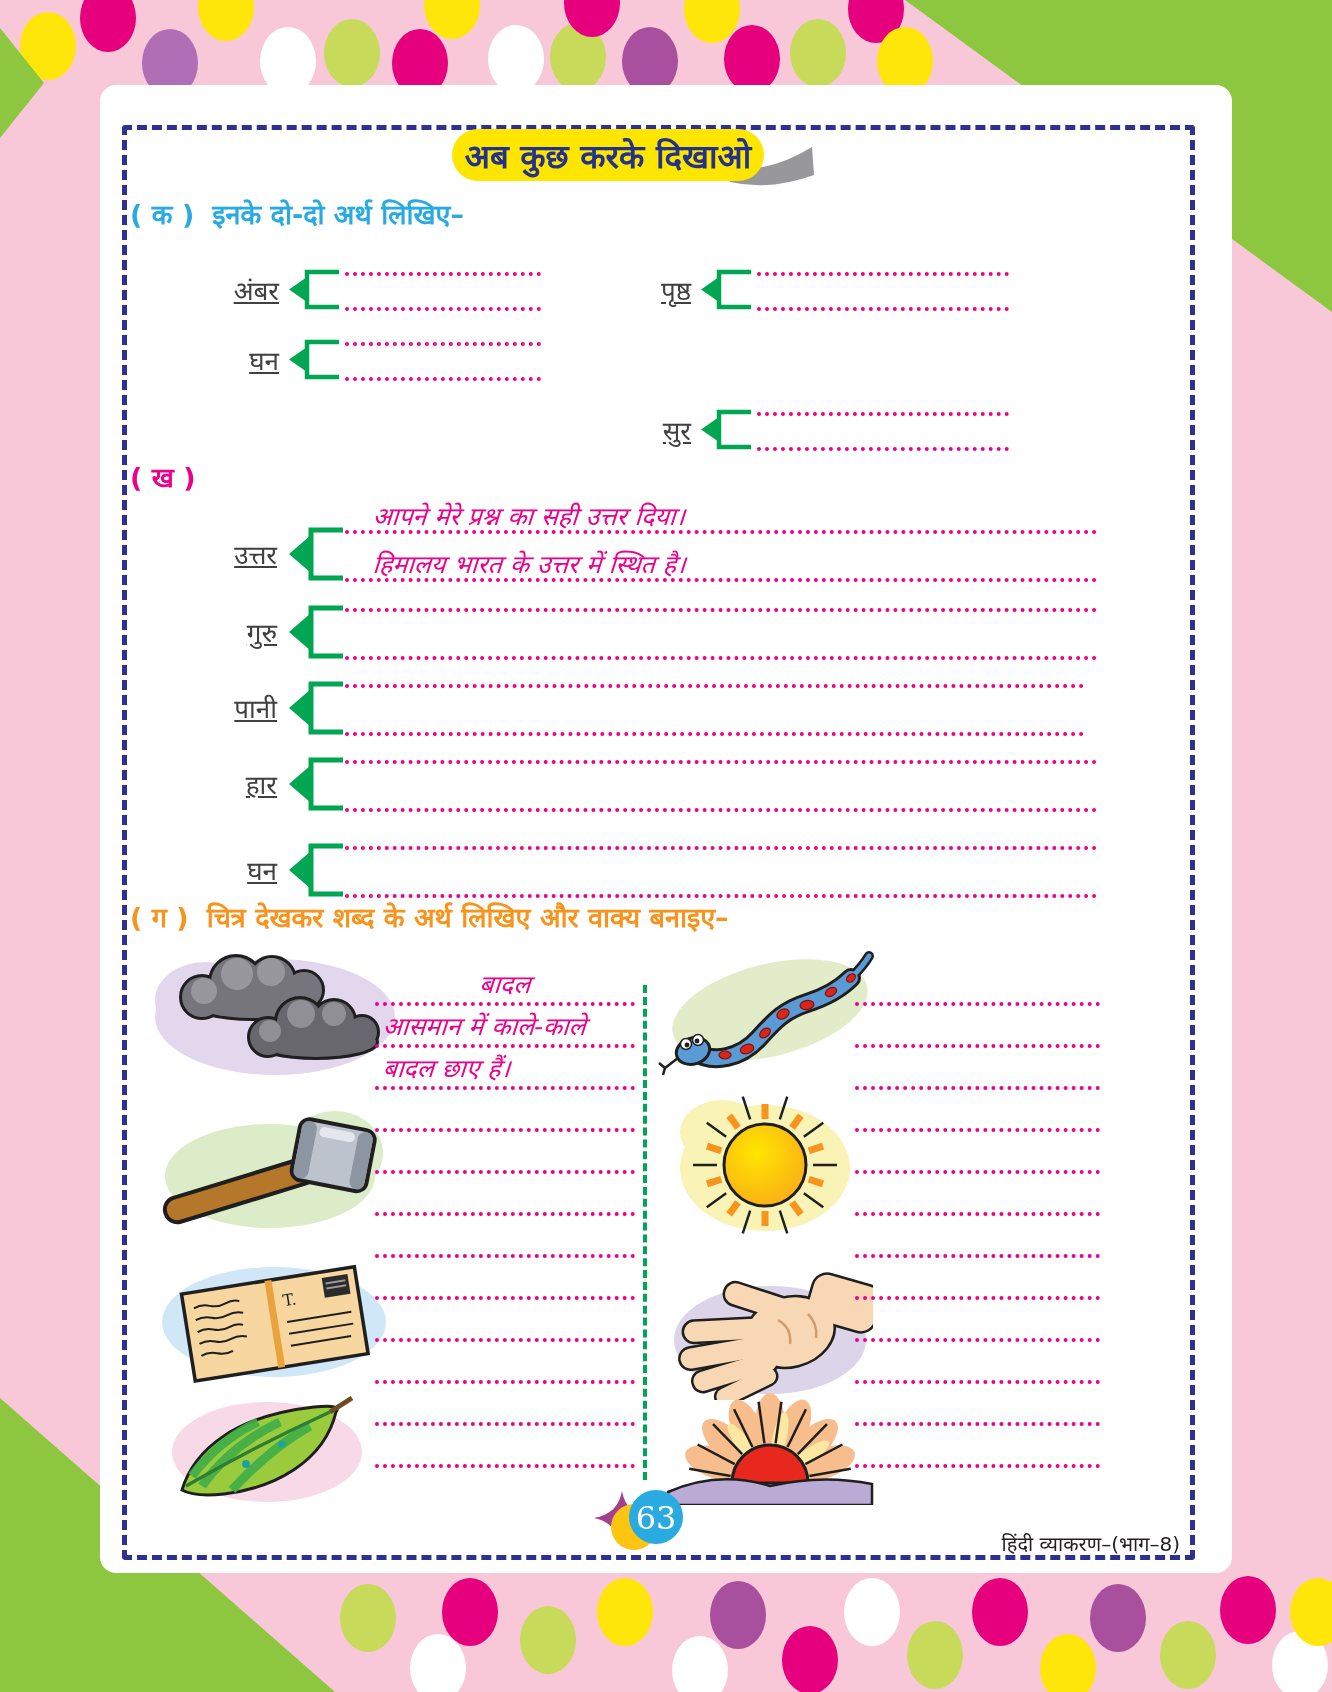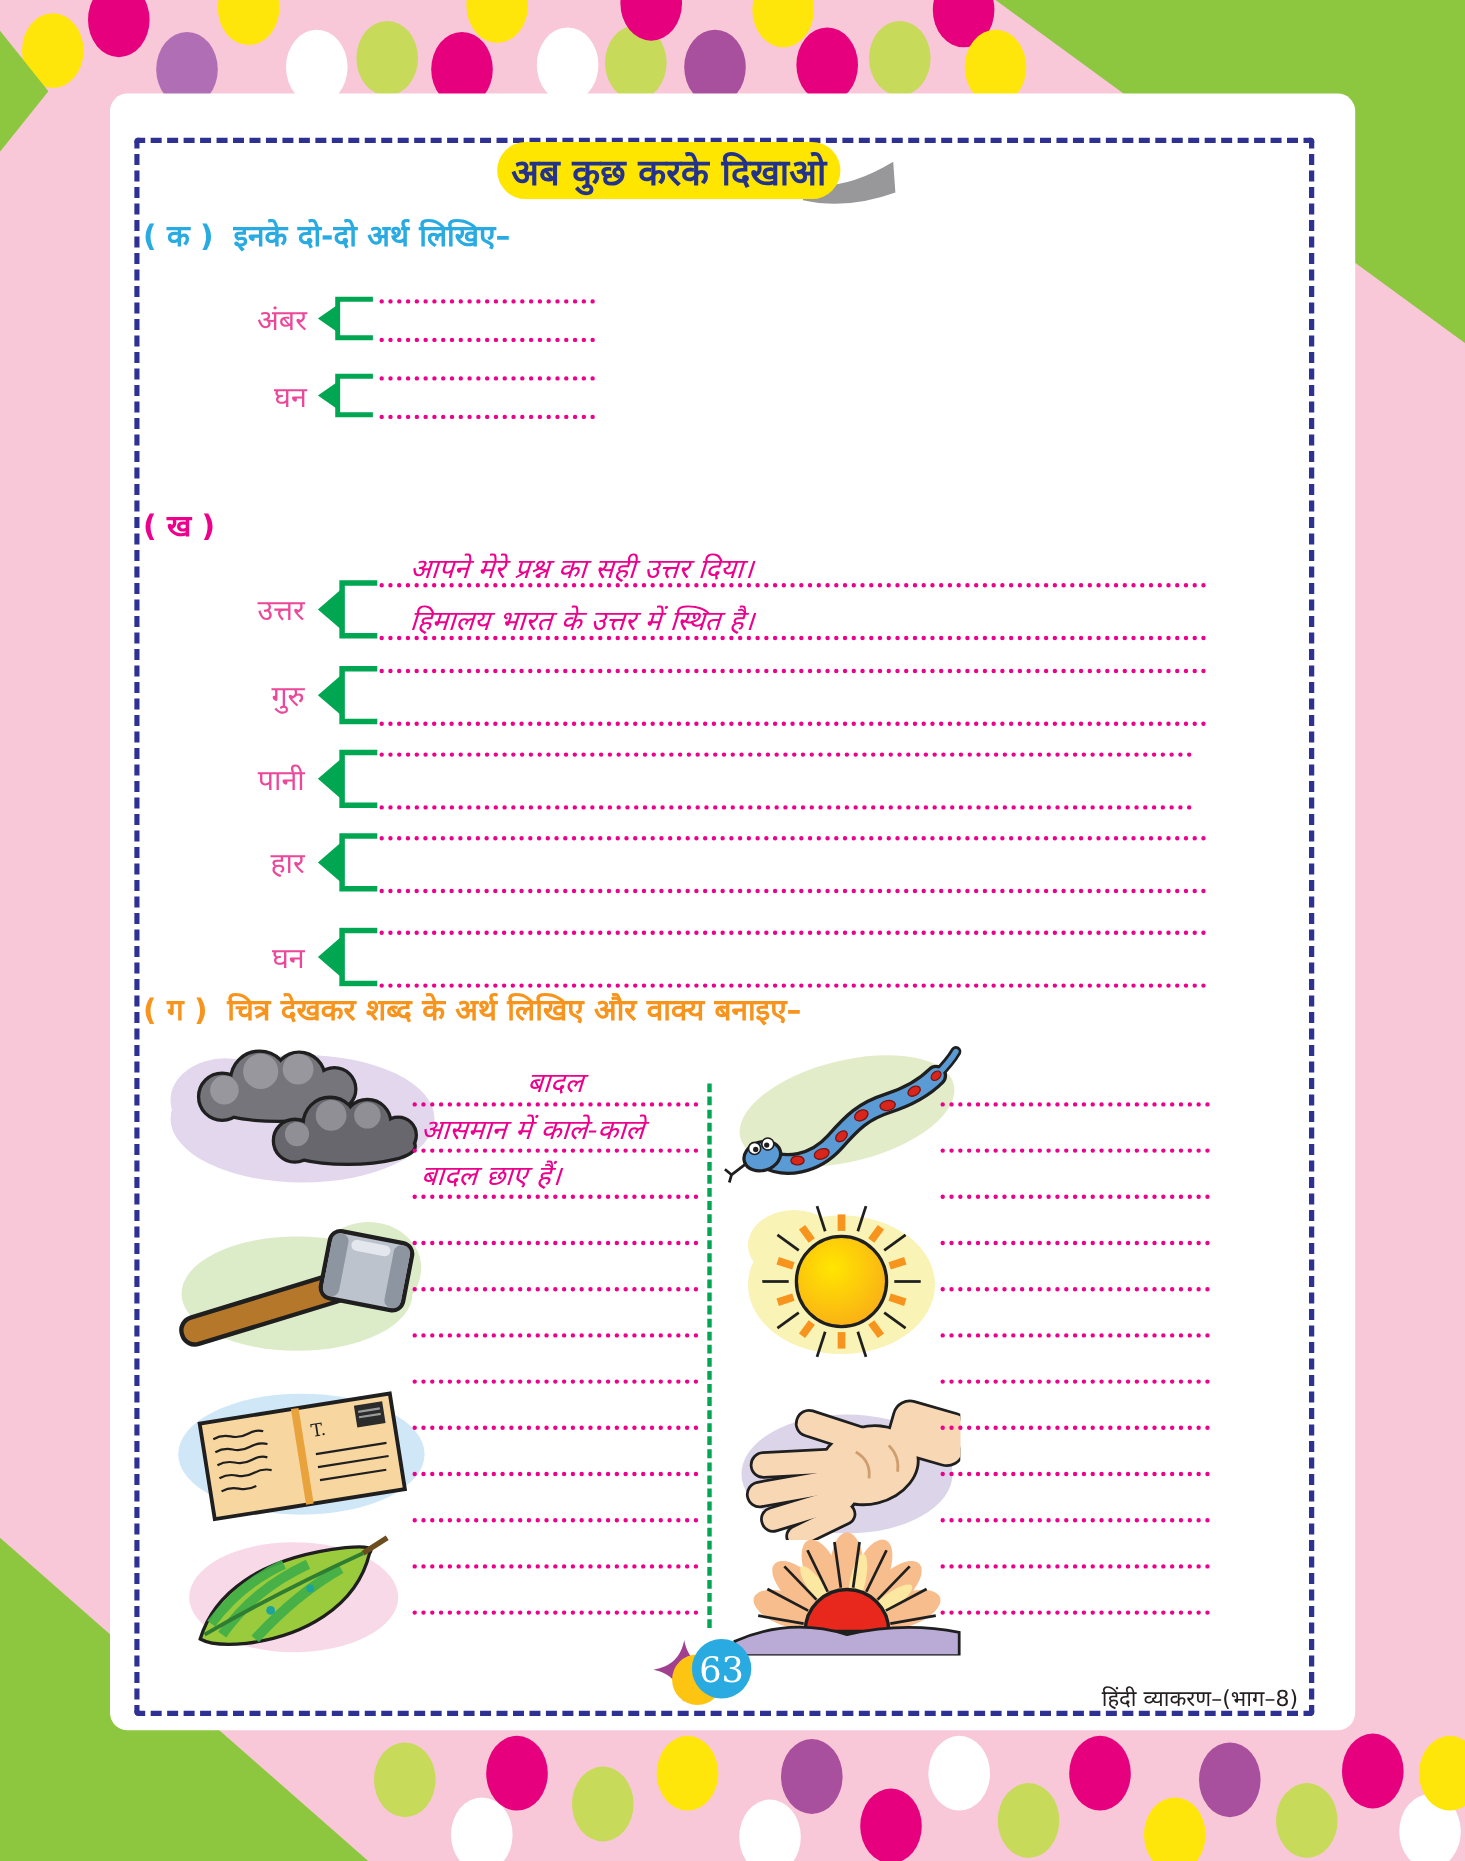--- a/index.html
+++ b/index.html
@@ -31,21 +31,21 @@
   .shead{position:absolute;font-weight:bold;font-size:27px;display:flex;gap:18px;white-space:nowrap;}
   .shead.a{color:#29abe2;left:30px;top:110px;}
   .shead.b{color:#ec008c;left:30px;top:373px;}
   .shead.c{color:#f7941d;left:30px;top:813px;}
 
   
   .secA{position:absolute;left:105px;top:176px;width:830px;height:210px;}
   .secB{position:absolute;left:105px;top:420px;width:900px;height:410px;}
   .row{position:absolute;}
   .word{position:absolute;display:flex;align-items:center;justify-content:flex-end;
-        color:#ec4899;font-size:26px;}
+        color:#404040;font-size:26px;text-decoration:underline;}
   .dl{position:absolute;height:0;border-bottom:4px dotted #ec008c;}
   .bk{position:absolute;}
   .hand{color:#ec008c;font-style:italic;font-size:25px;white-space:nowrap;transform:skewX(-4deg);}
   .ansB{position:absolute;left:168px;height:32px;display:flex;align-items:flex-end;}
 
   
   .secC{position:absolute;left:40px;top:855px;width:1040px;height:560px;}
   .img{position:absolute;}
   .cl{position:absolute;height:0;border-bottom:4px dotted #ec008c;}
   .sepC{position:absolute;left:503px;top:45px;height:495px;width:0;border-left:4px dashed #00a651;}
@@ -132,20 +132,38 @@
       <div class="row" style="left:0;top:70px;width:340px;height:64px">
         <div class="word" style="left:0;top:0;width:74px;height:57px">घन</div>
         <svg class="bk" style="left:82px;top:8px" width="54" height="41" viewBox="0 0 54 41">
             <path d="M52 3 H20 V38 H52" fill="none" stroke="#00a651" stroke-width="4.5"></path>
             <polygon points="20,8 20,33 2,20.5" fill="#00a651"></polygon>
           </svg>
         <div class="dl" style="left:140px;right:4px;top:11px"></div>
         <div class="dl" style="left:140px;right:4px;top:46px"></div>
       </div>
 
+      <div class="row" style="left:430px;top:0;width:380px;height:64px">
+        <div class="word" style="left:0;top:0;width:56px;height:57px">पृष्ठ</div>
+        <svg class="bk" style="left:64px;top:8px" width="54" height="41" viewBox="0 0 54 41">
+            <path d="M52 3 H20 V38 H52" fill="none" stroke="#00a651" stroke-width="4.5"></path>
+            <polygon points="20,8 20,33 2,20.5" fill="#00a651"></polygon>
+          </svg>
+        <div class="dl" style="left:122px;right:6px;top:11px"></div>
+        <div class="dl" style="left:122px;right:6px;top:46px"></div>
+      </div>
+      <div class="row" style="left:430px;top:140px;width:380px;height:64px">
+        <div class="word" style="left:0;top:0;width:56px;height:57px">सुर</div>
+        <svg class="bk" style="left:64px;top:8px" width="54" height="41" viewBox="0 0 54 41">
+            <path d="M52 3 H20 V38 H52" fill="none" stroke="#00a651" stroke-width="4.5"></path>
+            <polygon points="20,8 20,33 2,20.5" fill="#00a651"></polygon>
+          </svg>
+        <div class="dl" style="left:122px;right:6px;top:11px"></div>
+        <div class="dl" style="left:122px;right:6px;top:46px"></div>
+      </div>
     </div>
 
     <div class="shead b">
       <span>( ख )</span>
     </div>
 
     <div class="secB">
       <div class="row" style="left:0;right:0;top:18px;height:66px">
         <div class="word" style="left:0;top:0;width:72px;height:62px">उत्तर</div>
         <svg class="bk" style="left:84px;top:4px" width="56" height="54" viewBox="0 0 56 54">

